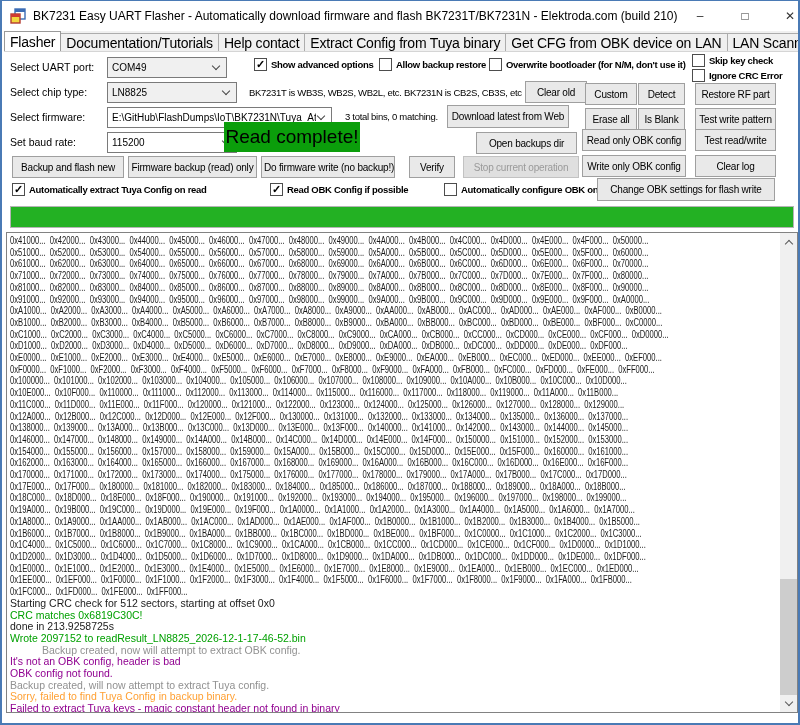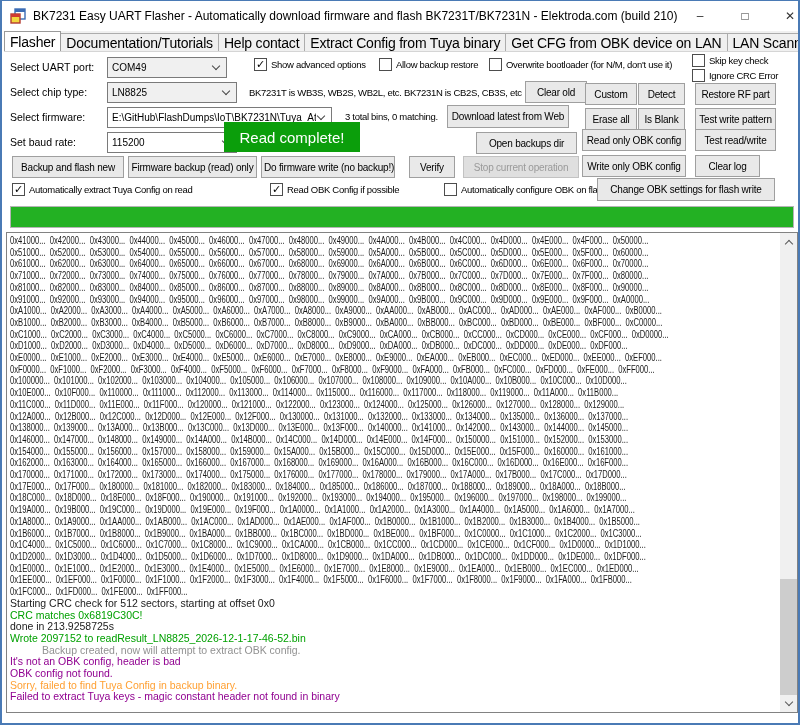--- a/index.html
+++ b/index.html
@@ -24,26 +24,26 @@
   .note { position:absolute; font-size:9.5px; letter-spacing:-0.3px; color:#000; white-space:nowrap; }
 
   .combo { position:absolute; height:21px; border:1px solid #7a7a7a; background:#fff; display:flex; align-items:center; }
   .combo.gray { background:#f0f0f0; }
   .combo-value { flex:1; font-size:10px; padding-left:4px; white-space:nowrap; overflow:hidden; color:#000; }
   .chev { flex:0 0 auto; width:6px; height:6px; border-right:1.4px solid #464646; border-bottom:1.4px solid #464646; transform:rotate(45deg); margin:0 7px 3px 2px; }
 
   .btn { position:absolute; height:22px; background:#e9e9e9; border:1px solid #9f9f9f; font-size:10px; letter-spacing:-0.2px; color:#000; text-align:center; font-family:"Liberation Sans", sans-serif; white-space:nowrap; overflow:hidden; padding:0 2px; }
   .btn.disabled { background:#dfdfdf; border-color:#c2c2c2; color:#9a9a9a; }
 
-  .cb { position:absolute; display:flex; align-items:center; white-space:nowrap; cursor:default; }
+  .cb { position:absolute; display:flex; align-items:center; white-space:nowrap; cursor:default;font-weight:bold; }
   .cb .box { width:13px; height:13px; border:1px solid #4d4d4d; background:#fff; display:inline-flex; align-items:center; justify-content:center; font-size:11px; color:#000; flex:0 0 auto; }
   .cb .box.checked::after { content:"\2713"; margin-top:-1px; }
   .cb-label { font-size:9.5px; letter-spacing:-0.3px; margin-left:4px; color:#000; }
 
-  .read-complete { position:absolute; left:222px; top:121px; width:136px; height:30px; display:flex; align-items:center; justify-content:center; font-size:15px; color:#ffffff; white-space:nowrap; overflow:hidden; }
+  .read-complete { position:absolute; left:222px; top:121px; width:136px; height:30px; display:flex; align-items:center; justify-content:center; font-size:19px; color:#000000; white-space:nowrap; overflow:hidden; }
 
   .progress { position:absolute; left:8px; top:205px; width:784px; height:22px; border:1px solid #b5b5b5; background:#e6e6e6; }
   .progress-fill { height:100%; }
 
   .log { position:absolute; left:4px; top:231px; width:792px; height:481px; border:1px solid #828282; background:#fff; overflow:hidden; }
   .log-content { position:absolute; left:3px; top:2px; right:18px; bottom:0; overflow:hidden; }
   .hex { font-size:10px; line-height:11.7px; white-space:pre; color:#1a1a1a; width:985px; transform:scaleX(0.762); transform-origin:0 0; }
   .statuslines { font-size:10.5px; line-height:11.7px; white-space:nowrap; }
 
   .scrollbar { position:absolute; right:0; top:0; width:17px; height:479px; background:#f0f0f0; }
@@ -145,21 +145,21 @@
   <button class="btn" style="left:474px;top:131px;width:101px">Open backups dir</button>
   <button class="btn" style="left:580px;top:128px;width:104px">Read only OBK config</button>
   <button class="btn" style="left:693px;top:128px;width:81px">Test read/write</button>
 
   <button class="btn" style="left:10px;top:155px;width:112px">Backup and flash new</button>
   <button class="btn" style="left:126px;top:155px;width:129px">Firmware backup (read) only</button>
   <button class="btn" style="left:259px;top:155px;width:134px">Do firmware write (no backup!)</button>
   <button class="btn" style="left:407px;top:155px;width:46px">Verify</button>
   <button class="btn disabled" style="left:461px;top:155px;width:116px">Stop current operation</button>
   <button class="btn" style="left:580px;top:154px;width:104px">Write only OBK config</button>
-  <button class="btn" style="left:693px;top:154px;width:65px">Clear log</button>
+  <button class="btn" style="left:693px;top:154px;width:81px">Clear log</button>
 
   <label class="cb" style="left:10px;top:182px">
     <span class="box checked"></span>
     <span class="cb-label">Automatically extract Tuya Config on read</span>
   </label>
   <label class="cb" style="left:268px;top:182px">
     <span class="box checked"></span>
     <span class="cb-label">Read OBK Config if possible</span>
   </label>
   <label class="cb" style="left:442px;top:182px">
@@ -176,20 +176,21 @@
     <div class="log-content">
       <div class="hex"><div>0x41000...  0x42000...  0x43000...  0x44000...  0x45000...  0x46000...  0x47000...  0x48000...  0x49000...  0x4A000...  0x4B000...  0x4C000...  0x4D000...  0x4E000...  0x4F000...  0x50000...</div><div>0x51000...  0x52000...  0x53000...  0x54000...  0x55000...  0x56000...  0x57000...  0x58000...  0x59000...  0x5A000...  0x5B000...  0x5C000...  0x5D000...  0x5E000...  0x5F000...  0x60000...</div><div>0x61000...  0x62000...  0x63000...  0x64000...  0x65000...  0x66000...  0x67000...  0x68000...  0x69000...  0x6A000...  0x6B000...  0x6C000...  0x6D000...  0x6E000...  0x6F000...  0x70000...</div><div>0x71000...  0x72000...  0x73000...  0x74000...  0x75000...  0x76000...  0x77000...  0x78000...  0x79000...  0x7A000...  0x7B000...  0x7C000...  0x7D000...  0x7E000...  0x7F000...  0x80000...</div><div>0x81000...  0x82000...  0x83000...  0x84000...  0x85000...  0x86000...  0x87000...  0x88000...  0x89000...  0x8A000...  0x8B000...  0x8C000...  0x8D000...  0x8E000...  0x8F000...  0x90000...</div><div>0x91000...  0x92000...  0x93000...  0x94000...  0x95000...  0x96000...  0x97000...  0x98000...  0x99000...  0x9A000...  0x9B000...  0x9C000...  0x9D000...  0x9E000...  0x9F000...  0xA0000...</div><div>0xA1000...  0xA2000...  0xA3000...  0xA4000...  0xA5000...  0xA6000...  0xA7000...  0xA8000...  0xA9000...  0xAA000...  0xAB000...  0xAC000...  0xAD000...  0xAE000...  0xAF000...  0xB0000...</div><div>0xB1000...  0xB2000...  0xB3000...  0xB4000...  0xB5000...  0xB6000...  0xB7000...  0xB8000...  0xB9000...  0xBA000...  0xBB000...  0xBC000...  0xBD000...  0xBE000...  0xBF000...  0xC0000...</div><div>0xC1000...  0xC2000...  0xC3000...  0xC4000...  0xC5000...  0xC6000...  0xC7000...  0xC8000...  0xC9000...  0xCA000...  0xCB000...  0xCC000...  0xCD000...  0xCE000...  0xCF000...  0xD0000...</div><div>0xD1000...  0xD2000...  0xD3000...  0xD4000...  0xD5000...  0xD6000...  0xD7000...  0xD8000...  0xD9000...  0xDA000...  0xDB000...  0xDC000...  0xDD000...  0xDE000...  0xDF000...</div><div>0xE0000...  0xE1000...  0xE2000...  0xE3000...  0xE4000...  0xE5000...  0xE6000...  0xE7000...  0xE8000...  0xE9000...  0xEA000...  0xEB000...  0xEC000...  0xED000...  0xEE000...  0xEF000...</div><div>0xF0000...  0xF1000...  0xF2000...  0xF3000...  0xF4000...  0xF5000...  0xF6000...  0xF7000...  0xF8000...  0xF9000...  0xFA000...  0xFB000...  0xFC000...  0xFD000...  0xFE000...  0xFF000...</div><div>0x100000...  0x101000...  0x102000...  0x103000...  0x104000...  0x105000...  0x106000...  0x107000...  0x108000...  0x109000...  0x10A000...  0x10B000...  0x10C000...  0x10D000...</div><div>0x10E000...  0x10F000...  0x110000...  0x111000...  0x112000...  0x113000...  0x114000...  0x115000...  0x116000...  0x117000...  0x118000...  0x119000...  0x11A000...  0x11B000...</div><div>0x11C000...  0x11D000...  0x11E000...  0x11F000...  0x120000...  0x121000...  0x122000...  0x123000...  0x124000...  0x125000...  0x126000...  0x127000...  0x128000...  0x129000...</div><div>0x12A000...  0x12B000...  0x12C000...  0x12D000...  0x12E000...  0x12F000...  0x130000...  0x131000...  0x132000...  0x133000...  0x134000...  0x135000...  0x136000...  0x137000...</div><div>0x138000...  0x139000...  0x13A000...  0x13B000...  0x13C000...  0x13D000...  0x13E000...  0x13F000...  0x140000...  0x141000...  0x142000...  0x143000...  0x144000...  0x145000...</div><div>0x146000...  0x147000...  0x148000...  0x149000...  0x14A000...  0x14B000...  0x14C000...  0x14D000...  0x14E000...  0x14F000...  0x150000...  0x151000...  0x152000...  0x153000...</div><div>0x154000...  0x155000...  0x156000...  0x157000...  0x158000...  0x159000...  0x15A000...  0x15B000...  0x15C000...  0x15D000...  0x15E000...  0x15F000...  0x160000...  0x161000...</div><div>0x162000...  0x163000...  0x164000...  0x165000...  0x166000...  0x167000...  0x168000...  0x169000...  0x16A000...  0x16B000...  0x16C000...  0x16D000...  0x16E000...  0x16F000...</div><div>0x170000...  0x171000...  0x172000...  0x173000...  0x174000...  0x175000...  0x176000...  0x177000...  0x178000...  0x179000...  0x17A000...  0x17B000...  0x17C000...  0x17D000...</div><div>0x17E000...  0x17F000...  0x180000...  0x181000...  0x182000...  0x183000...  0x184000...  0x185000...  0x186000...  0x187000...  0x188000...  0x189000...  0x18A000...  0x18B000...</div><div>0x18C000...  0x18D000...  0x18E000...  0x18F000...  0x190000...  0x191000...  0x192000...  0x193000...  0x194000...  0x195000...  0x196000...  0x197000...  0x198000...  0x199000...</div><div>0x19A000...  0x19B000...  0x19C000...  0x19D000...  0x19E000...  0x19F000...  0x1A0000...  0x1A1000...  0x1A2000...  0x1A3000...  0x1A4000...  0x1A5000...  0x1A6000...  0x1A7000...</div><div>0x1A8000...  0x1A9000...  0x1AA000...  0x1AB000...  0x1AC000...  0x1AD000...  0x1AE000...  0x1AF000...  0x1B0000...  0x1B1000...  0x1B2000...  0x1B3000...  0x1B4000...  0x1B5000...</div><div>0x1B6000...  0x1B7000...  0x1B8000...  0x1B9000...  0x1BA000...  0x1BB000...  0x1BC000...  0x1BD000...  0x1BE000...  0x1BF000...  0x1C0000...  0x1C1000...  0x1C2000...  0x1C3000...</div><div>0x1C4000...  0x1C5000...  0x1C6000...  0x1C7000...  0x1C8000...  0x1C9000...  0x1CA000...  0x1CB000...  0x1CC000...  0x1CD000...  0x1CE000...  0x1CF000...  0x1D0000...  0x1D1000...</div><div>0x1D2000...  0x1D3000...  0x1D4000...  0x1D5000...  0x1D6000...  0x1D7000...  0x1D8000...  0x1D9000...  0x1DA000...  0x1DB000...  0x1DC000...  0x1DD000...  0x1DE000...  0x1DF000...</div><div>0x1E0000...  0x1E1000...  0x1E2000...  0x1E3000...  0x1E4000...  0x1E5000...  0x1E6000...  0x1E7000...  0x1E8000...  0x1E9000...  0x1EA000...  0x1EB000...  0x1EC000...  0x1ED000...</div><div>0x1EE000...  0x1EF000...  0x1F0000...  0x1F1000...  0x1F2000...  0x1F3000...  0x1F4000...  0x1F5000...  0x1F6000...  0x1F7000...  0x1F8000...  0x1F9000...  0x1FA000...  0x1FB000...</div><div>0x1FC000...  0x1FD000...  0x1FE000...  0x1FF000...</div></div>
       <div class="statuslines">
           <div style="color: rgb(26, 26, 26);">Starting CRC check for 512 sectors, starting at offset 0x0</div>
           <div style="color: rgb(0, 160, 0);">CRC matches 0x6819C30C!</div>
           <div style="color: rgb(26, 26, 26);">done in 213.9258725s</div>
           <div style="color: rgb(0, 160, 0);">Wrote 2097152 to readResult_LN8825_2026-12-1-17-46-52.bin</div>
           <div style="color: rgb(145, 145, 145); padding-left: 32px;">Backup created, now will attempt to extract OBK config.</div>
           <div style="color: rgb(144, 0, 144);">It's not an OBK config, header is bad</div>
           <div style="color: rgb(144, 0, 144);">OBK config not found.</div>
+          <div style="color: rgb(145, 145, 145);">Backup created, will now attempt to extract Tuya config.</div>
           <div style="color: rgb(255, 160, 51);">Sorry, failed to find Tuya Config in backup binary.</div>
           <div style="color: rgb(144, 0, 144);">Failed to extract Tuya keys - magic constant header not found in binary</div>
         </div>
 
     </div>
     <div class="scrollbar">
       <div class="sb-btn sb-up">
           <span class="sb-chev"></span>
         </div>
       <div class="sb-thumb"></div>

